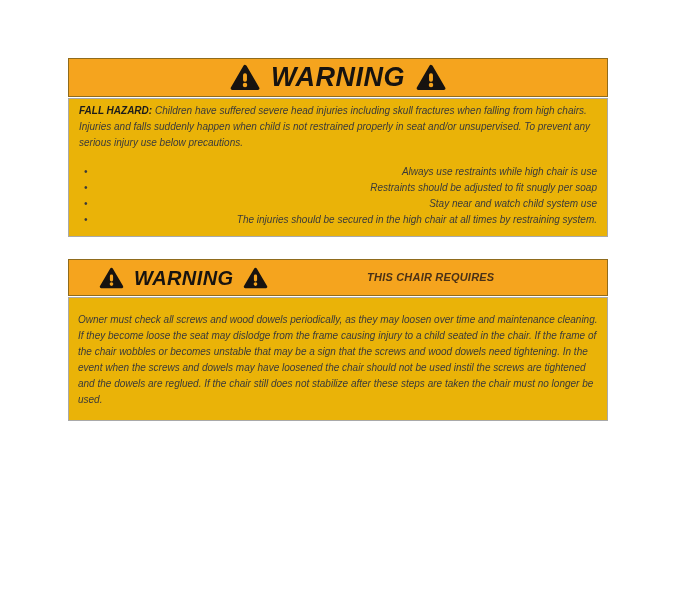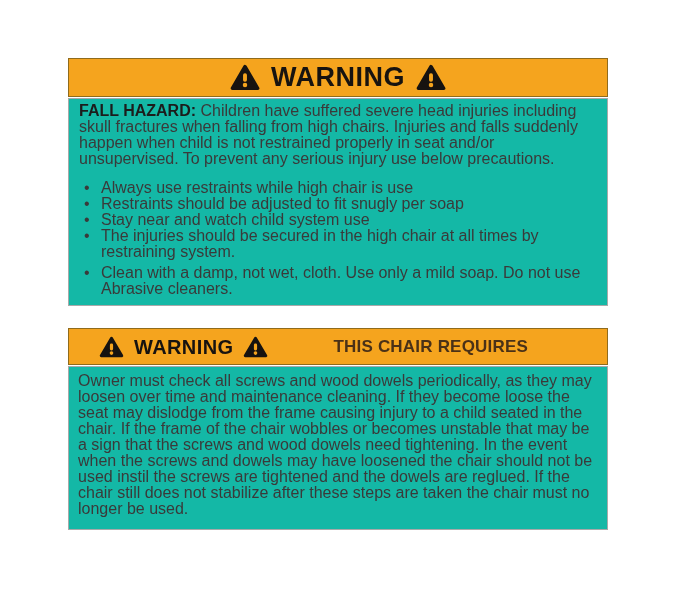--- a/index.html
+++ b/index.html
@@ -10,20 +10,21 @@
   }
   body {
     width: 679px; height: 594px;
     position: relative;
     overflow: hidden;
   }
   .label-wrap {
     position: absolute;
     left: 68px; top: 58px;
     width: 540px;
+    font-style: italic;
   }
   .banner {
     background: var(--banner-orange, #F5A41E);
     border: 1px solid var(--banner-border, #8F6B1D);
     display: flex;
     align-items: center;
   }
   .banner-1 {
     height: 39px;
     justify-content: center;
@@ -49,64 +50,65 @@
   .warning-title-sm {
     font-size: 20px;
     font-weight: bold;
     color: var(--title-color, #171310);
     letter-spacing: 0.4px;
     line-height: 1;
   }
   .banner-subtitle {
     flex: 1;
     text-align: center;
-    font-size: 17px;
+    font-size: 11px;
     font-weight: bold;
     line-height: 13px;
     color: var(--subtitle-color, #4A3117);
     letter-spacing: 0.2px;
     padding-right: 14px;
   }
   .tri { display: block; }
   .tri-lg { width: 30px; height: 27px; }
   .tri-sm { width: 25px; height: 22px; }
   .tri-body {
     fill: var(--title-color, #171310);
     stroke: var(--title-color, #171310);
     stroke-width: 12;
     stroke-linejoin: round;
   }
   .tri-mark { fill: var(--banner-orange, #F5A41E); }
   .text-box {
     margin-top: 1px;
     border: 1px solid var(--box-border, #A9A9A9);
-    background: #14b8a6;
+    background: #eab308;
     color: var(--text-color, #3A3A3A);
-    font-size: 16px;
+    font-size: 10px;
     line-height: 16px;
     padding: 4px 10px 8px 10px;
   }
   .text-box b { color: #1c1c1c; }
   .bullet-list {
     list-style: none;
     margin: 13px 0 0 0;
     padding: 0;
   }
   .bullet-list li {
     position: relative;
     padding-left: 22px;
+    text-align: right;
   }
   .bullet-list li::before {
     content: "\2022";
     position: absolute;
     left: 5px;
     top: 0;
   }
   .bullet-list li.spaced { margin-top: 5px; }
-  .maint-box { padding: 6px 9px 12px 9px; }
+  .maint-box { padding: 14px 9px 12px 9px; }
 </style>
 </head>
 <body>
 
 <div class="label-wrap">
 
   <div class="banner banner-1">
     <svg class="tri tri-lg" viewBox="0 0 100 90" aria-hidden="true">
       <path class="tri-body" d="M50 9 L92 81 L8 81 Z"></path>
       <rect class="tri-mark" x="43.5" y="31" width="13" height="28" rx="6"></rect>
@@ -122,21 +124,20 @@
 
   <div class="text-box">
     <div>
       <b>FALL HAZARD:</b><span> Children have suffered severe head injuries including skull fractures when falling from high chairs. Injuries and falls suddenly happen when child is not restrained properly in seat and/or unsupervised. To prevent any serious injury use below precautions.</span>
     </div>
     <ul class="bullet-list">
       <li>Always use restraints while high chair is use</li>
       <li>Restraints should be adjusted to fit snugly per soap</li>
       <li>Stay near and watch child system use</li>
       <li>The injuries should be secured in the high chair at all times by restraining system.</li>
-      <li class="spaced">Clean with a damp, not wet, cloth. Use only a mild soap. Do not use Abrasive cleaners.</li>
     </ul>
   </div>
 
   <div class="banner banner-2">
     <div class="warn-group">
       <svg class="tri tri-sm" viewBox="0 0 100 90" aria-hidden="true">
         <path class="tri-body" d="M50 9 L92 81 L8 81 Z"></path>
         <rect class="tri-mark" x="43.5" y="31" width="13" height="28" rx="6"></rect>
         <circle class="tri-mark" cx="50" cy="70" r="7.5"></circle>
       </svg>

